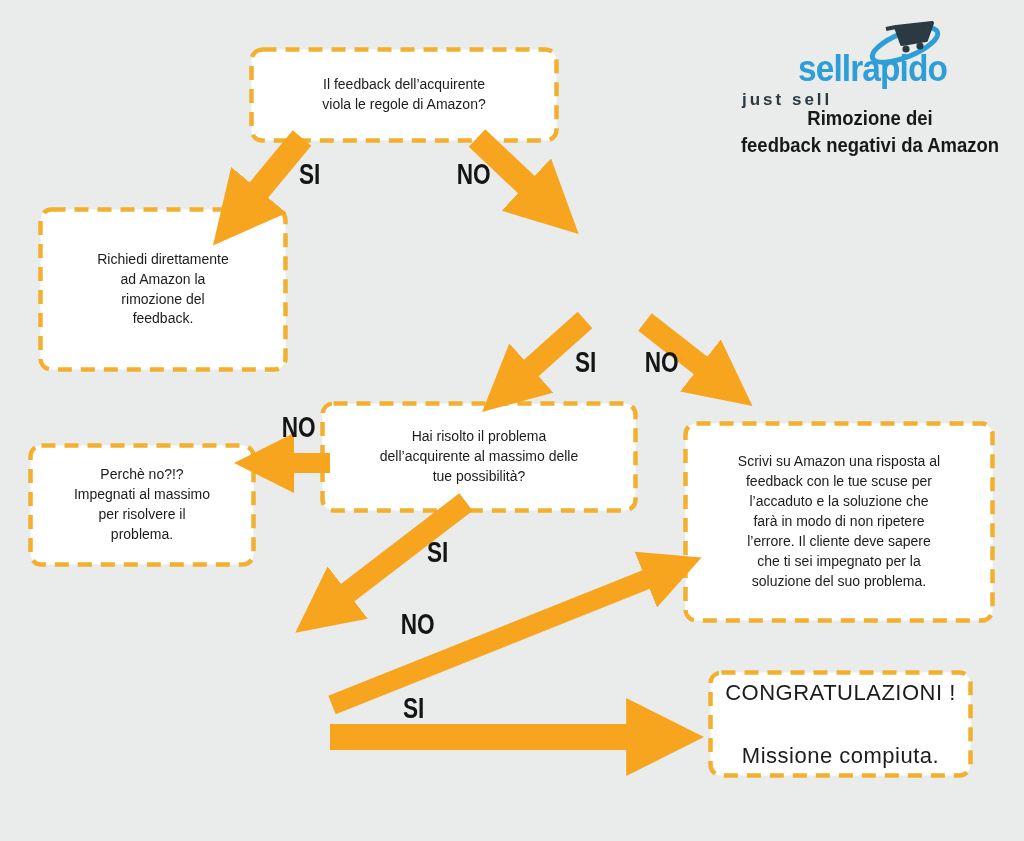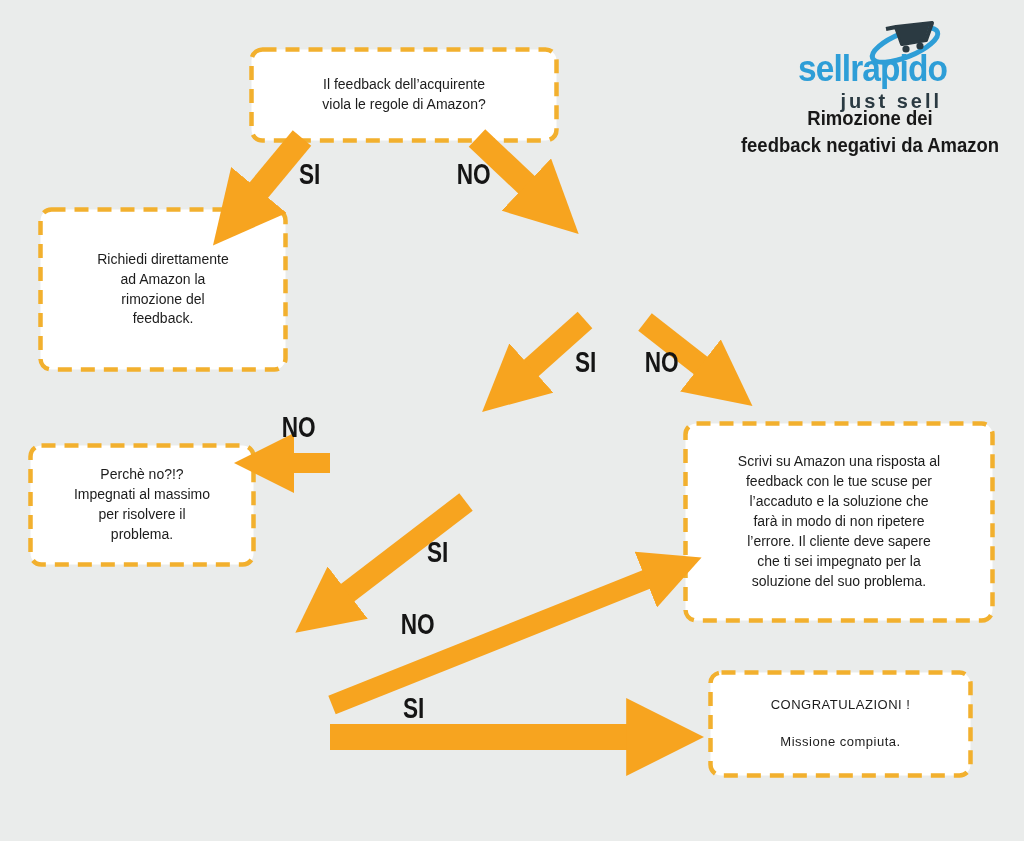--- a/index.html
+++ b/index.html
@@ -9,34 +9,34 @@
   html,body{margin:0;padding:0;background:#fff;}
   .canvas{position:relative;width:1024px;height:841px;background:var(--background);
           font-family:"Liberation Sans",sans-serif;overflow:hidden;}
   
   .node{position:absolute;z-index:1;}
   .node .bx{position:absolute;left:0;top:0;width:100%;height:100%;}
   .node .bx rect{fill:var(--box-fill);stroke:var(--box-border);stroke-width:4.5;stroke-dasharray:14 9;}
   .node .txt{position:relative;z-index:2;display:flex;align-items:center;justify-content:center;
              width:100%;height:100%;text-align:center;white-space:pre-line;color:var(--text);
              font-size:14px;line-height:1.42;padding:4px 6px;box-sizing:border-box;}
-  .node.caps .txt{font-size:13px;letter-spacing:.5px;}
+  .node.caps .txt{font-size:22px;letter-spacing:.5px;}
   
   .arrows{position:absolute;left:0;top:0;z-index:5;pointer-events:none;}
   .arrows line{stroke:var(--arrow);}
   .ah{fill:var(--arrow);}
   
   .lbl{position:absolute;z-index:6;font-weight:bold;font-size:29px;color:#151515;
        transform:scaleX(.78);transform-origin:center;line-height:1;}
   
   .brand-name{position:absolute;left:740px;top:48px;width:265px;text-align:center;z-index:2;
               font-size:36px;font-weight:bold;color:var(--logo-blue);letter-spacing:-1px;
               transform:scaleX(.93);transform-origin:center;}
-  .brand-tag{position:absolute;left:742px;top:90px;width:200px;text-align:right;z-index:2;
-             font-size:20px;font-weight:bold;color:var(--logo-dark);letter-spacing:3px;}
+  .brand-tag{position:absolute;left:742px;top:90px;width:200px;text-align:left;z-index:2;
+             font-size:17px;font-weight:bold;color:var(--logo-dark);letter-spacing:3px;}
   .cart{position:absolute;left:856px;top:12px;z-index:2;}
   .title{position:absolute;left:710px;top:104px;width:320px;text-align:center;z-index:2;
          font-size:21px;font-weight:bold;color:#181818;line-height:1.3;
          transform:scaleX(.88);transform-origin:center;}
   .title span{display:block;}
 </style>
 </head>
 <body>
 
 <div class="canvas">
@@ -67,20 +67,28 @@
     <svg class="bx" width="100%" height="100%" viewBox="0 0 250 165">
         <rect x="2.5" y="2.5" width="245" height="160" rx="11"></rect>
       </svg>
     <div class="txt">Richiedi direttamente
 ad Amazon la
 rimozione del
 feedback.</div>
   </div>
 
 
+  <div class="node" style="left:320px;top:401px;width:318px;height:112px">
+    <svg class="bx" width="100%" height="100%" viewBox="0 0 318 112">
+        <rect x="2.5" y="2.5" width="313" height="107" rx="11"></rect>
+      </svg>
+    <div class="txt">Hai risolto il problema
+dell’acquirente al massimo delle
+tue possibilità?</div>
+  </div>
 
   <div class="node" style="left:28px;top:443px;width:228px;height:124px">
     <svg class="bx" width="100%" height="100%" viewBox="0 0 228 124">
         <rect x="2.5" y="2.5" width="223" height="119" rx="11"></rect>
       </svg>
     <div class="txt">Perchè no?!?
 Impegnati al massimo
 per risolvere il
 problema.</div>
   </div>

